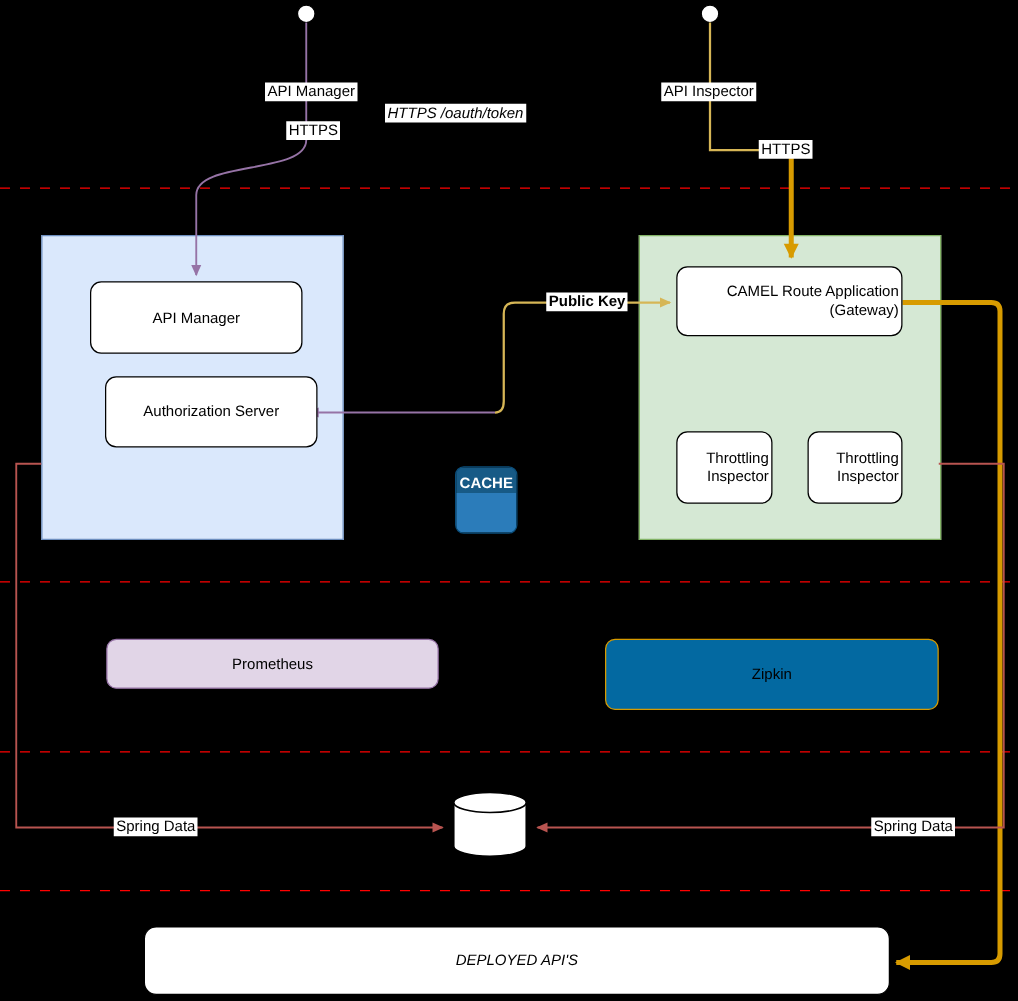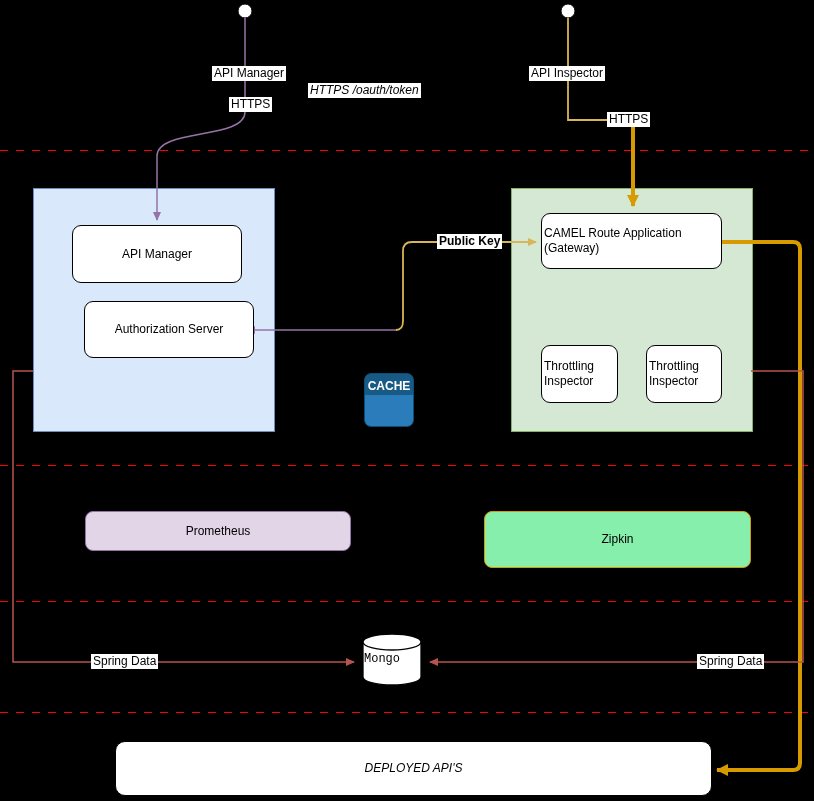--- a/index.html
+++ b/index.html
@@ -8,50 +8,50 @@
     font-family:"Liberation Sans", sans-serif;color:#000;
   }
   .layer{position:absolute;left:0;top:0;z-index:2;pointer-events:none;}
   
   .group{position:absolute;z-index:1;}
   .group.identity{left:33px;top:188px;width:240px;height:242px;background:#dae8fc;border:1px solid #6c8ebf;}
   .group.gateway{left:511px;top:188px;width:240px;height:242px;background:#d5e8d4;border:1px solid #82b366;}
   
   .node{
     position:absolute;z-index:3;background:#fff;border:1px solid #000;border-radius:9px;
-    display:flex;align-items:center;justify-content:center;text-align:left;
+    display:flex;align-items:center;justify-content:center;text-align:right;
     font-size:12px;line-height:15px;padding:2px;box-sizing:border-box;
   }
   .node.api-manager{left:72px;top:225px;width:170px;height:58px;}
   .node.auth-server{left:72px;top:301px;width:170px;height:57px;margin-left:12px;}
   .node.camel{left:541px;top:213px;width:181px;height:56px;}
   .node.throttle-l{left:541px;top:345px;width:77px;height:58px;}
   .node.throttle-r{left:646px;top:345px;width:76px;height:58px;}
   .node.prometheus{left:85px;top:511px;width:266px;height:40px;background:#e1d5e7;border:1px solid #9673a6;border-radius:8px;}
-  .node.zipkin{left:484px;top:511px;width:267px;height:57px;background:#86efac;border:1px solid #d79b00;border-radius:8px;}
+  .node.zipkin{left:484px;top:511px;width:267px;height:57px;background:#0369a1;border:1px solid #d79b00;border-radius:8px;}
   .node.deployed{left:115px;top:741px;width:597px;height:55px;border-radius:10px;font-style:italic;}
   .node.cache{
     left:364px;top:373px;width:50px;height:54px;border-radius:7px;border:1px solid #0b4d79;
     background:linear-gradient(180deg,#175a86 0%,#175a86 40%,#2b7cba 40%,#2b7cba 100%);
     color:#fff;font-weight:bold;align-items:flex-start;padding-top:5px;
   }
   
   .label{
     position:absolute;z-index:4;background:#fff;color:#000;
     font-size:12px;line-height:15px;padding:0 2px;white-space:nowrap;
   }
   .label.actor-left{left:212px;top:66px;}
   .label.https-left{left:229px;top:97px;}
   .label.oauth{left:308px;top:83px;font-style:italic;}
   .label.actor-right{left:529px;top:66px;}
   .label.https-right{left:607px;top:112px;}
   .label.public-key{left:437px;top:234px;font-weight:bold;}
   .label.spring-left{left:91px;top:654px;}
   .label.spring-right{left:697px;top:654px;}
-  .label.mongo{left:362px;top:652px;width:60px;text-align:left;background:transparent;z-index:4;font-family:Liberation Mono, monospace;}
+  .label.mongo{left:362px;top:621px;width:60px;text-align:left;background:transparent;z-index:4;font-family:Liberation Mono, monospace;}
   
   .e-purple{stroke:#9673a6;stroke-width:1.5;fill:none;}
   .e-gold{stroke:#d6b656;stroke-width:1.8;fill:none;}
   .e-thick{stroke:#d79b00;stroke-width:4;fill:none;}
   .e-red{stroke:#b85450;stroke-width:1.5;fill:none;}
   .sep{stroke:#ff0000;stroke-width:1;stroke-dasharray:8 8;}
 </style>
 </head>
 <body>
 

